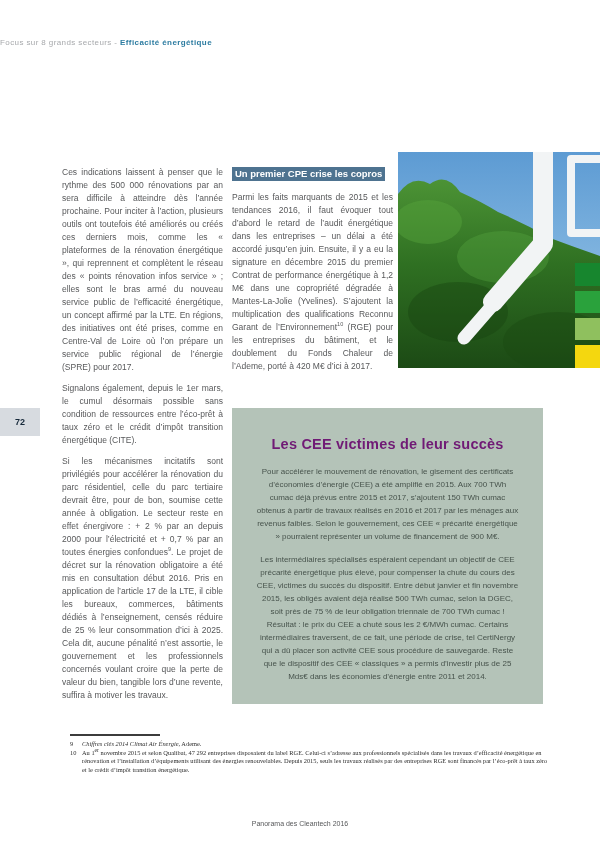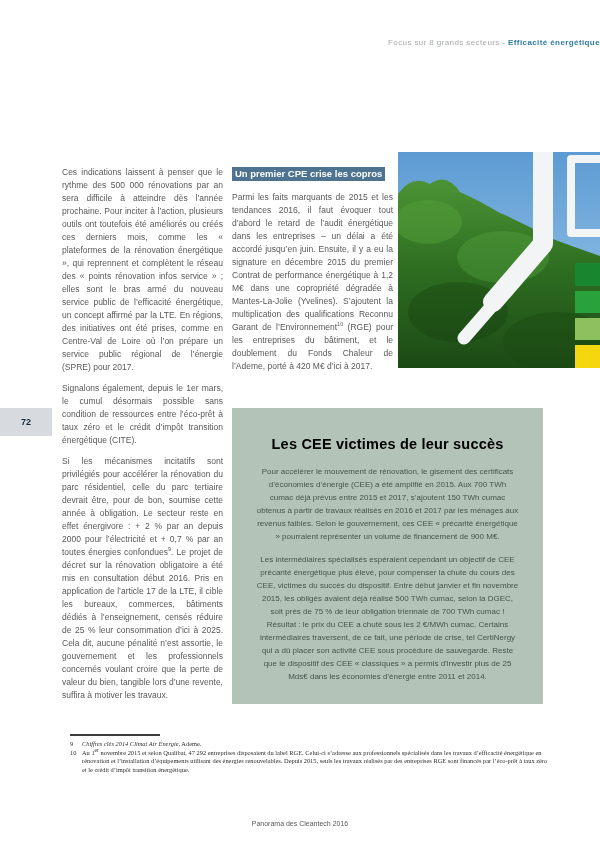--- a/index.html
+++ b/index.html
@@ -1,24 +1,24 @@
 <!DOCTYPE html>
 <html><head>
 <meta charset="utf-8">
 <style>
   html,body{margin:0;padding:0;background:#ffffff;}
   .page{
     position:relative;width:600px;height:848px;background:#ffffff;overflow:hidden;
     font-family:"Liberation Sans", sans-serif;color:#57585a;
   }
   
-  .header{position:absolute;top:38px;left:0;width:600px;text-align:right;font-size:8px;letter-spacing:.4px;color:#a7a9ac;}
+  .header{position:absolute;top:38px;left:0;width:600px;text-align:left;font-size:8px;letter-spacing:.4px;color:#a7a9ac;}
   .header .chapter{font-weight:bold;color:#2d7ca1;}
   
-  .page-tab{position:absolute;left:0;top:408px;width:52px;height:28px;background:#d7dbe0;
+  .page-tab{position:absolute;left:0;top:408px;width:40px;height:28px;background:#d7dbe0;
     display:flex;align-items:center;justify-content:center;font-size:9px;font-weight:bold;color:#16293a;}
   
   .col{position:absolute;top:166px;width:161px;font-size:8.5px;line-height:13px;text-align:justify;color:#57585a;}
   .col-left{left:62px;}
   .col-mid{left:232px;}
   .col p{margin:0 0 8px 0;}
   sup{font-size:5.5px;line-height:0;vertical-align:super;}
   .hl{
     display:inline;background:#4e7390;color:#ffffff;font-weight:bold;
     font-size:9.5px;line-height:15.5px;padding:1px 3px 2px 3px;
@@ -28,21 +28,21 @@
   
   .photo{position:absolute;left:398px;top:152px;width:202px;height:216px;overflow:hidden;}
   .photo svg{display:block;}
   .ebar{position:absolute;left:177px;width:25px;}
   .ebar1{top:111px;height:23px;}
   .ebar2{top:139px;height:22px;}
   .ebar3{top:166px;height:22px;}
   .ebar4{top:193px;height:23px;}
   
   .cee{position:absolute;left:232px;top:408px;width:311px;height:296px;background:#b4c3b8;box-sizing:border-box;padding:28px 24px 0 24px;}
-  .cee h2{margin:0 0 13px 0;text-align:center;font-size:14.5px;font-weight:bold;color:#000000;letter-spacing:.2px;}
+  .cee h2{margin:0 0 13px 0;text-align:center;font-size:14.5px;font-weight:bold;color:#701a75;letter-spacing:.2px;}
   .cee p{margin:0 0 10px 0;font-size:8px;line-height:13px;color:#47534c;text-align:center;}
   
   .fn-rule{position:absolute;left:70px;top:734px;width:90px;height:2px;background:#3c3c3c;}
   .footnotes{position:absolute;left:70px;top:740px;width:478px;font-family:"Liberation Serif", serif;font-size:6.4px;line-height:8.2px;color:#2e2e2e;}
   .fnote{display:grid;grid-template-columns:12px 1fr;margin-bottom:1px;}
   .fnote .it{font-style:italic;}
   
   .footer{position:absolute;left:0;top:820px;width:600px;text-align:center;font-size:7px;color:#57585a;}
 </style>
 </head>

